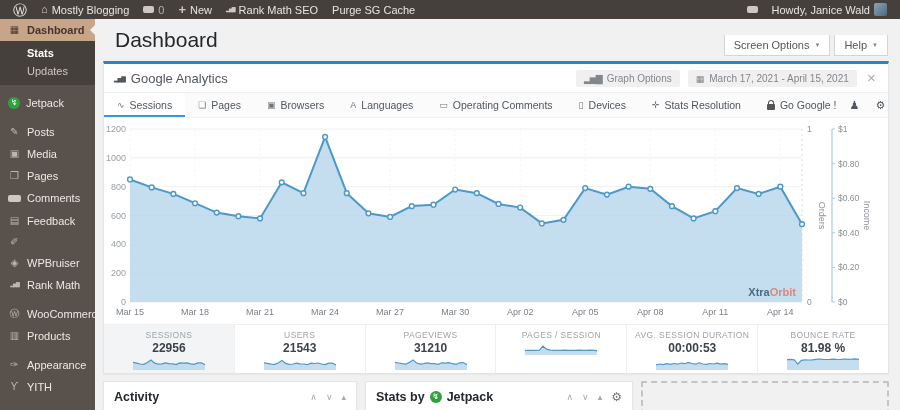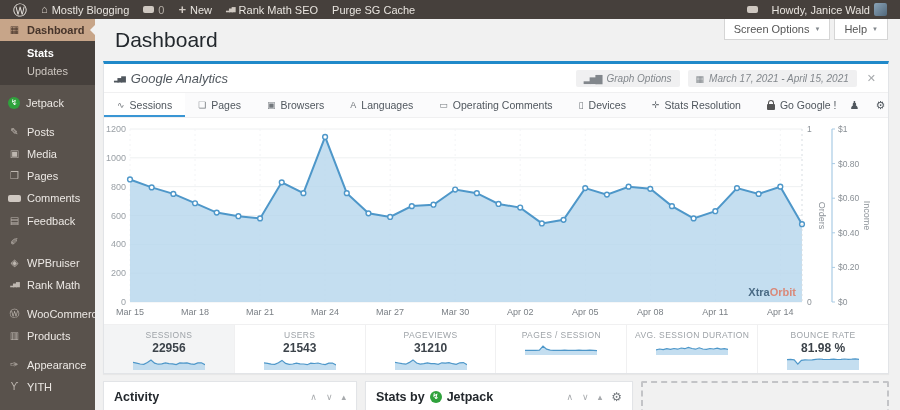--- a/index.html
+++ b/index.html
@@ -27,28 +27,28 @@
                            border:5px solid transparent;border-right-color:#f1f1f1;}
   .submenu{background:#46403c;padding:3px 0 5px;}
   .submenu-item{padding:3px 6px 3px 27px;color:#cdc6c0;cursor:pointer;}
   .submenu-item.current{color:#fff;font-weight:bold;}
   .menu-sep{height:7px;}
   .jp-badge{display:inline-flex;align-items:center;justify-content:center;width:12px;height:12px;min-width:12px;
             border-radius:50%;background:#2fa23c;color:#fff !important;font-size:8px;line-height:1;}
   .bars-glyph{font-size:5px;letter-spacing:-1px;}
   
   .content{position:absolute;left:95px;top:19px;right:0;bottom:0;background:#f1f1f1;}
-  .screen-tabs{position:absolute;top:0;right:12px;display:flex;gap:4px;z-index:5;}
+  .screen-tabs{position:absolute;top:16px;right:12px;display:flex;gap:4px;z-index:5;}
   .stab{background:#fff;border:1px solid #d5d5d5;border-top:none;padding:4px 9px;font-size:11px;color:#555;
         display:flex;gap:5px;align-items:center;cursor:pointer;}
   .caret{font-size:6px;color:#82878c;}
   h1{font-size:21px;font-weight:400;color:#23282d;margin:9px 0 9px 20px;}
   .widget{background:#fff;border:1px solid #e2e4e7;box-shadow:0 1px 1px rgba(0,0,0,.04);}
   .ga{margin:0 11px 0 8px;border-top:3px solid #2089c9;}
-  .ga-head{display:flex;justify-content:space-between;align-items:center;padding:6px 10px 5px;font-style:italic;}
+  .ga-head{display:flex;justify-content:space-between;align-items:center;padding:6px 10px 5px;}
   .ga-title{display:flex;align-items:center;gap:6px;font-size:13px;color:#50575e;}
   .ic-bars{font-size:6px;letter-spacing:-1px;color:#50575e;}
   .ga-head-right{display:flex;align-items:center;gap:8px;}
   .pill{background:#f0f0f1;border-radius:2px;padding:3px 8px;font-size:10px;color:#82878c;
         display:flex;gap:5px;align-items:center;cursor:pointer;white-space:nowrap;}
   .pill .ic-bars,.pill .ic-cal{color:#82878c;font-size:9px;}
   .close{color:#a7aaad;font-size:11px;cursor:pointer;padding:0 2px;}
   .ga-tabs{display:flex;align-items:stretch;background:#fbfbfc;border-top:1px solid #f0f0f1;
            border-bottom:1px solid #f0f0f1;font-size:10.5px;color:#50575e;}
   .tabs-list{display:flex;}
@@ -387,20 +387,21 @@
           <div class="s-label">PAGES / SESSION</div>
           <div class="spark">
             <svg viewBox="0 0 72 14">
               <path d="M0 9.4 L3.6 9.4 L7.2 9.3 L10.8 9.4 L14.4 9.2 L18.0 5.2 L21.6 8.2 L25.2 9.2 L28.8 9.3 L32.4 9.4 L36.0 9.3 L39.6 9.2 L43.2 9.4 L46.8 9.3 L50.4 9.4 L54.0 9.2 L57.6 9.3 L61.2 9.4 L64.8 9.2 L68.4 9.3 L72.0 9.6 L72 14 L0 14 Z" fill="#b5d6ec" fill-opacity="0.8"></path>
               <path d="M0 9.4 L3.6 9.4 L7.2 9.3 L10.8 9.4 L14.4 9.2 L18.0 5.2 L21.6 8.2 L25.2 9.2 L28.8 9.3 L32.4 9.4 L36.0 9.3 L39.6 9.2 L43.2 9.4 L46.8 9.3 L50.4 9.4 L54.0 9.2 L57.6 9.3 L61.2 9.4 L64.8 9.2 L68.4 9.3 L72.0 9.6" fill="none" stroke="#4e97c9" stroke-width="1.2"></path>
             </svg>
           </div>
         </div>
         <div class="stat">
           <div class="s-label">AVG. SESSION DURATION</div>
+          <div class="s-value">00:00:53</div>
           <div class="spark">
             <svg viewBox="0 0 72 14">
               <path d="M0 8.8 L3.6 8.0 L7.2 8.7 L10.8 7.7 L14.4 8.4 L18.0 7.5 L21.6 8.2 L25.2 7.0 L28.8 7.7 L32.4 6.4 L36.0 7.5 L39.6 8.2 L43.2 6.8 L46.8 8.0 L50.4 8.4 L54.0 7.5 L57.6 8.0 L61.2 7.2 L64.8 8.2 L68.4 7.7 L72.0 8.4 L72 14 L0 14 Z" fill="#b5d6ec" fill-opacity="0.8"></path>
               <path d="M0 8.8 L3.6 8.0 L7.2 8.7 L10.8 7.7 L14.4 8.4 L18.0 7.5 L21.6 8.2 L25.2 7.0 L28.8 7.7 L32.4 6.4 L36.0 7.5 L39.6 8.2 L43.2 6.8 L46.8 8.0 L50.4 8.4 L54.0 7.5 L57.6 8.0 L61.2 7.2 L64.8 8.2 L68.4 7.7 L72.0 8.4" fill="none" stroke="#4e97c9" stroke-width="1.2"></path>
             </svg>
           </div>
         </div>
         <div class="stat">
           <div class="s-label">BOUNCE RATE</div>
           <div class="s-value">81.98 %</div>

